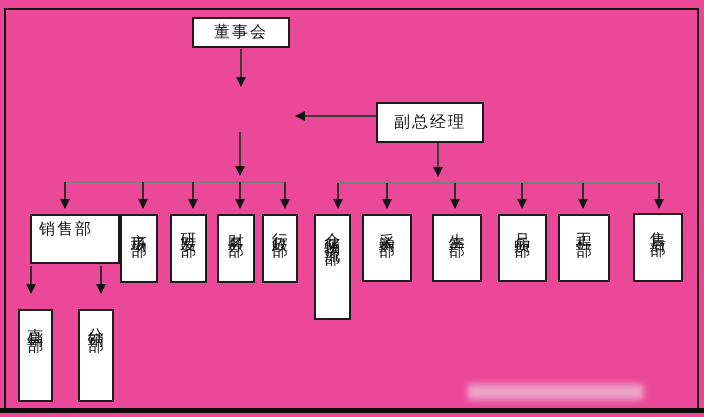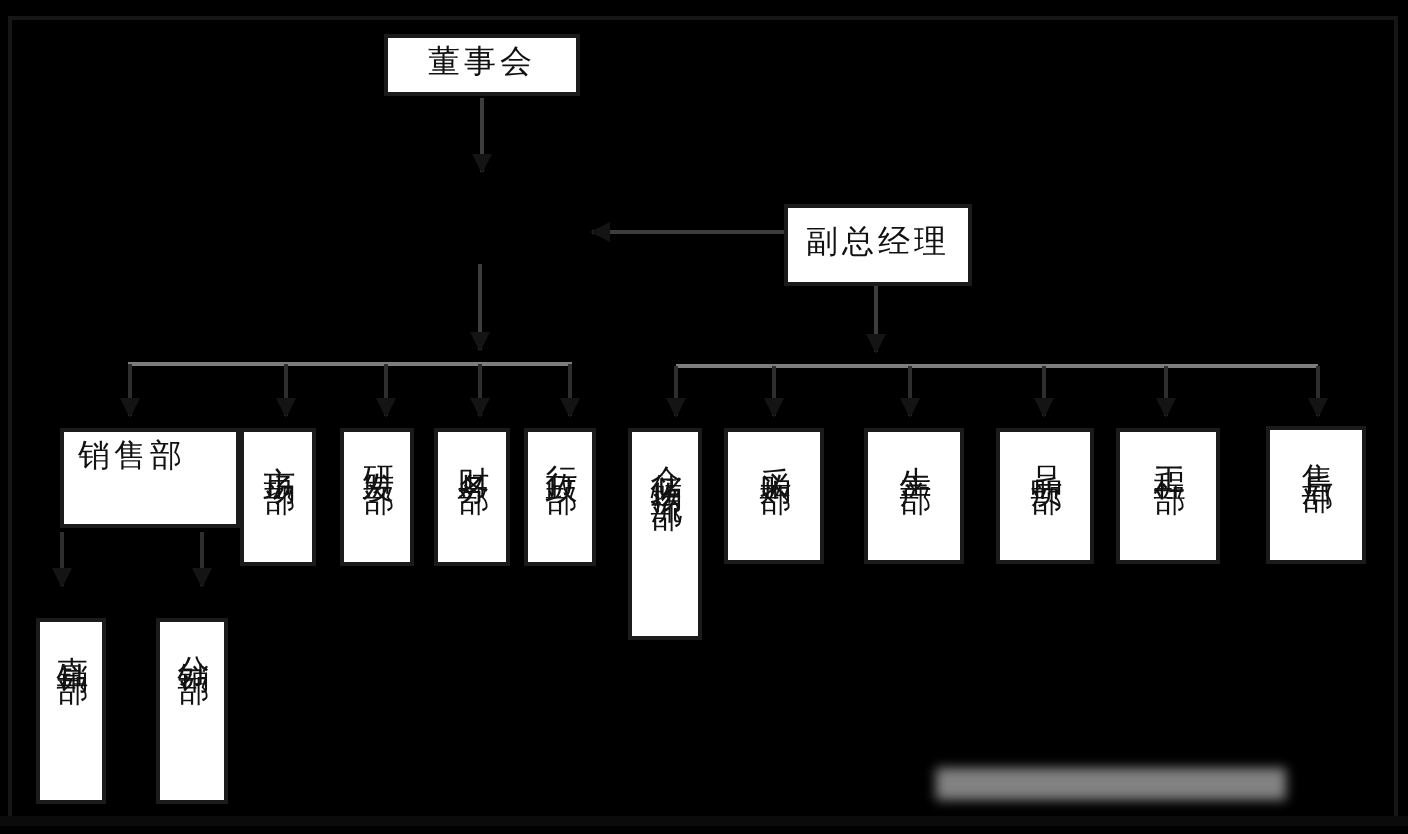--- a/index.html
+++ b/index.html
@@ -1,17 +1,17 @@
 <!DOCTYPE html>
 <html><head>
 <meta charset="utf-8">
 <style>
   html,body{margin:0;padding:0;background:#fff;}
   .canvas{
-    position:relative;width:704px;height:417px;background:#000000;overflow:hidden;
+    position:relative;width:704px;height:417px;background:#ec4899;overflow:hidden;
     font-family:"Liberation Sans","DejaVu Sans",sans-serif;color:#111;
   }
   .frame{
     position:absolute;left:4px;top:8px;width:695px;height:400px;
     border:2px solid #161616;border-bottom:none;box-sizing:border-box;
   }
   .bottom-bar{
     position:absolute;left:0;top:408px;width:704px;height:5px;background:#0b0b0b;
   }
   .connector-layer{position:absolute;left:0;top:0;width:704px;height:417px;}
@@ -70,21 +70,21 @@
     <line x1="659" y1="183" x2="659" y2="208" stroke="#2e2e2e" stroke-width="2" marker-end="url(#arr)"></line>
 
     <line x1="31" y1="266" x2="31" y2="293" stroke="#2e2e2e" stroke-width="2" marker-end="url(#arr)"></line>
     <line x1="101" y1="266" x2="101" y2="293" stroke="#2e2e2e" stroke-width="2" marker-end="url(#arr)"></line>
   </svg>
 
   <div class="node h" style="left:192px;top:17px;width:98px;height:31px;">
     <span>董事会</span>
   </div>
 
-  <div class="node h" style="left:392px;top:102px;width:94px;height:41px;">
+  <div class="node h" style="left:376px;top:102px;width:108px;height:41px;">
     <span>副总经理</span>
   </div>
 
   <div class="node h-top" style="left:30px;top:214px;width:90px;height:50px;">
     <span>销售部</span>
   </div>
   <div class="node v" style="left:120px;top:214px;width:38px;height:69px;">
     <span>市场部</span>
   </div>
   <div class="node v" style="left:170px;top:214px;width:37px;height:69px;">

